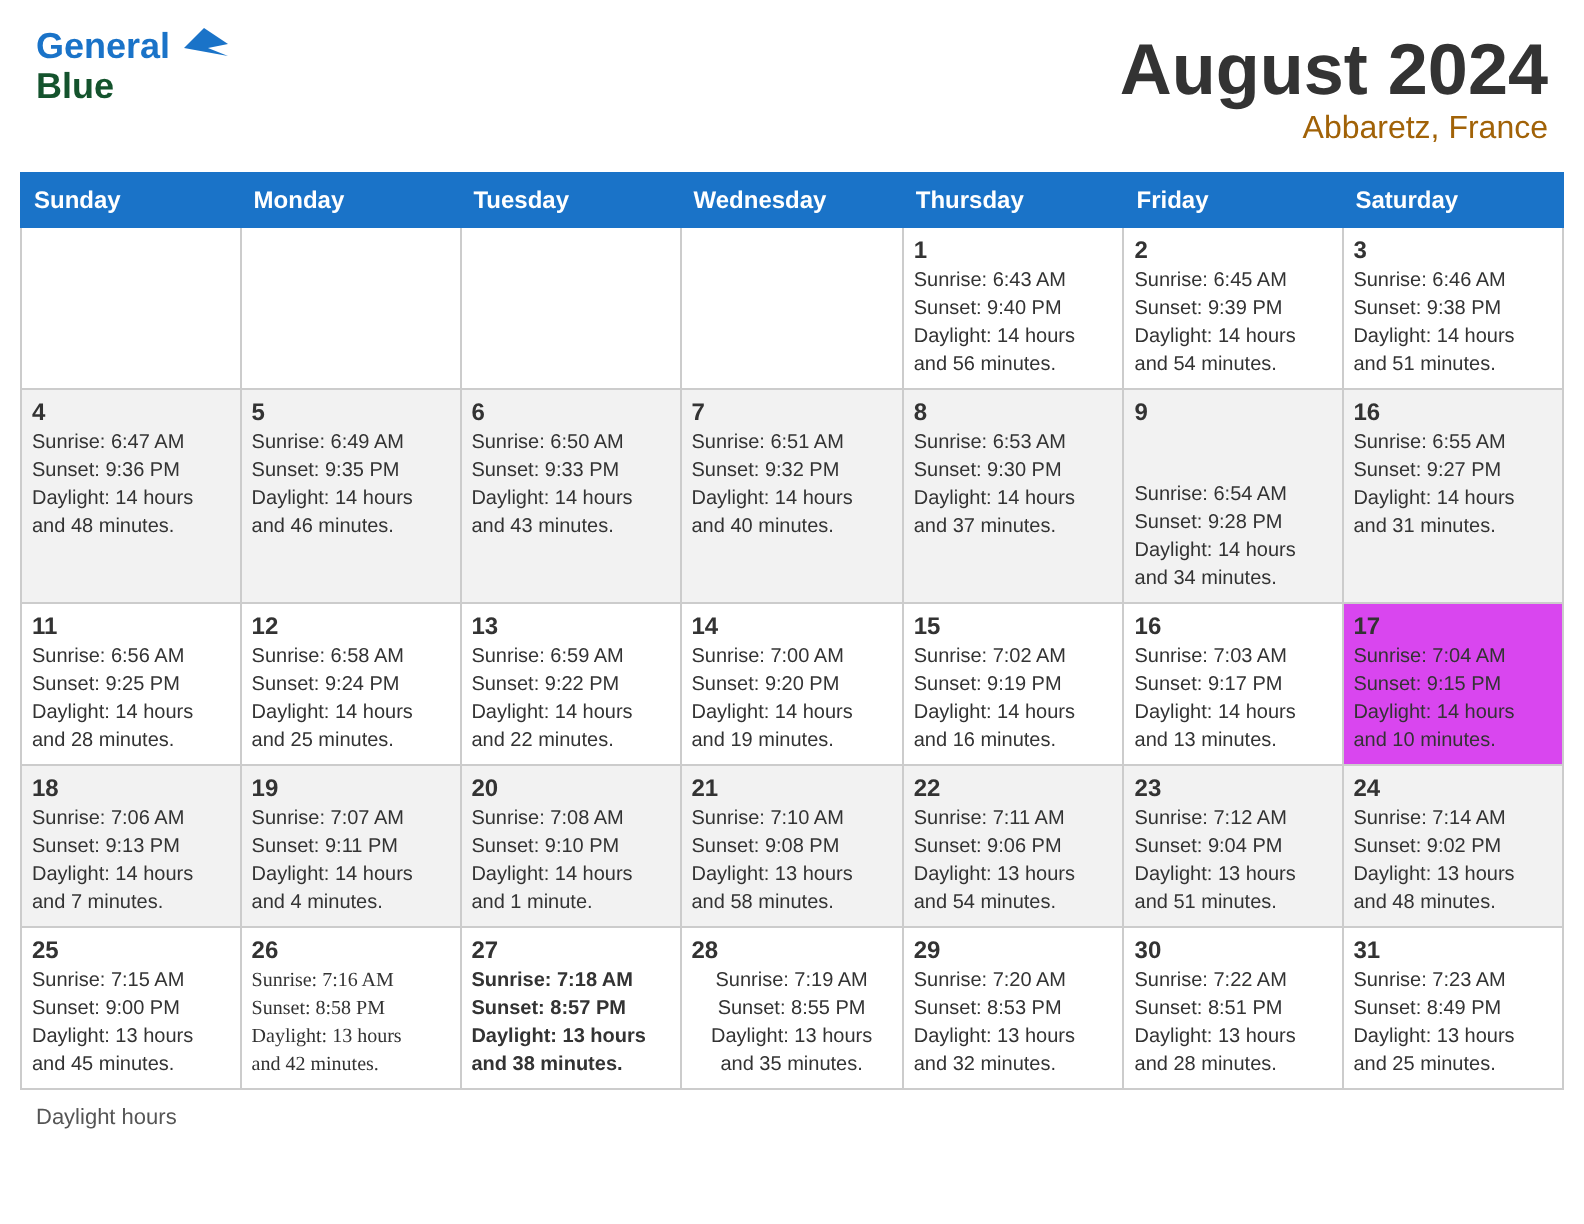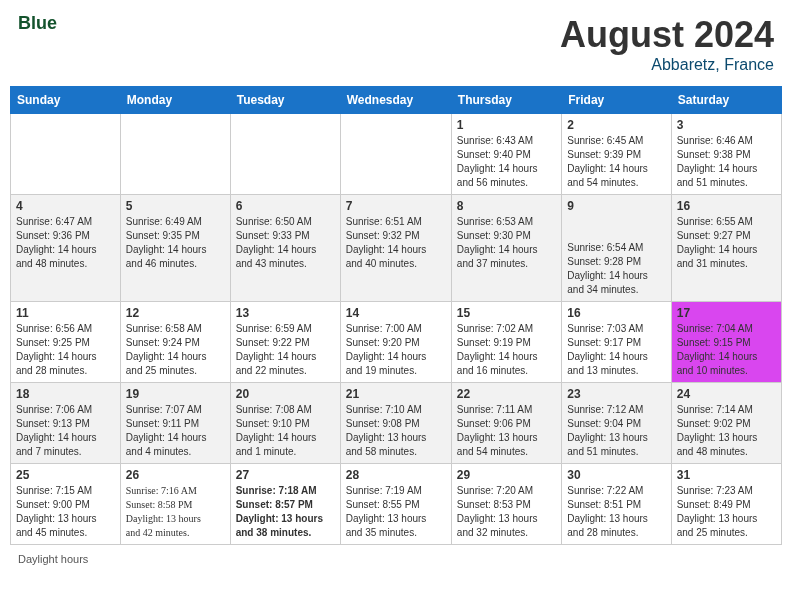--- a/index.html
+++ b/index.html
@@ -24,21 +24,21 @@
     .title-block {
       text-align: right;
     }
     .main-title {
       font-size: 36px;
       font-weight: bold;
       color: #333;
     }
     .subtitle {
       font-size: 16px;
-      color: #0c4a6e;
+      color: #a16207;
     }
     .calendar {
       width: 100%;
       border-collapse: collapse;
       font-size: 11px;
     }
     .calendar th {
       background-color: #1a73c8;
       color: #fff;
       text-align: left;
@@ -83,20 +83,26 @@
     }
   </style>
 </head>
 <body>
 
 <div class="header">
   <div class="logo">
     <div>
       <div style="display:flex;align-items:center;">
         <div>
+          <div style="font-size:18px;font-weight:bold;color:#333;line-height:1.1;">
+            <span style="color:#1a73c8;">General</span>
+            <svg width="22" height="20" viewBox="0 0 22 20" style="display:inline-block;vertical-align:middle;margin-left:2px;">
+              <polygon points="0,10 10,0 22,8 12,10 22,14" fill="#1a73c8"></polygon>
+            </svg>
+          </div>
           <div style="font-size:18px;font-weight:bold;color:#14532d;line-height:1.1;">Blue</div>
         </div>
       </div>
     </div>
   </div>
   <div class="title-block">
     <div class="main-title">August 2024</div>
     <div class="subtitle">Abbaretz, France</div>
   </div>
 </div>
@@ -311,21 +317,21 @@
         </td>
         <td style="background: rgb(255, 255, 255);">
           <div class="day-num">27</div>
           <div class="day-info" style="white-space: pre-line; font-weight: bold;">Sunrise: 7:18 AM
 Sunset: 8:57 PM
 Daylight: 13 hours
 and 38 minutes.</div>
         </td>
         <td style="background: rgb(255, 255, 255);">
           <div class="day-num">28</div>
-          <div class="day-info" style="white-space: pre-line;">Sunrise: 7:19 AM
+          <div class="day-info" style="white-space: pre-line; text-align: center;">Sunrise: 7:19 AM
 Sunset: 8:55 PM
 Daylight: 13 hours
 and 35 minutes.</div>
         </td>
         <td style="background: rgb(255, 255, 255);">
           <div class="day-num">29</div>
           <div class="day-info" style="white-space: pre-line;">Sunrise: 7:20 AM
 Sunset: 8:53 PM
 Daylight: 13 hours
 and 32 minutes.</div>

